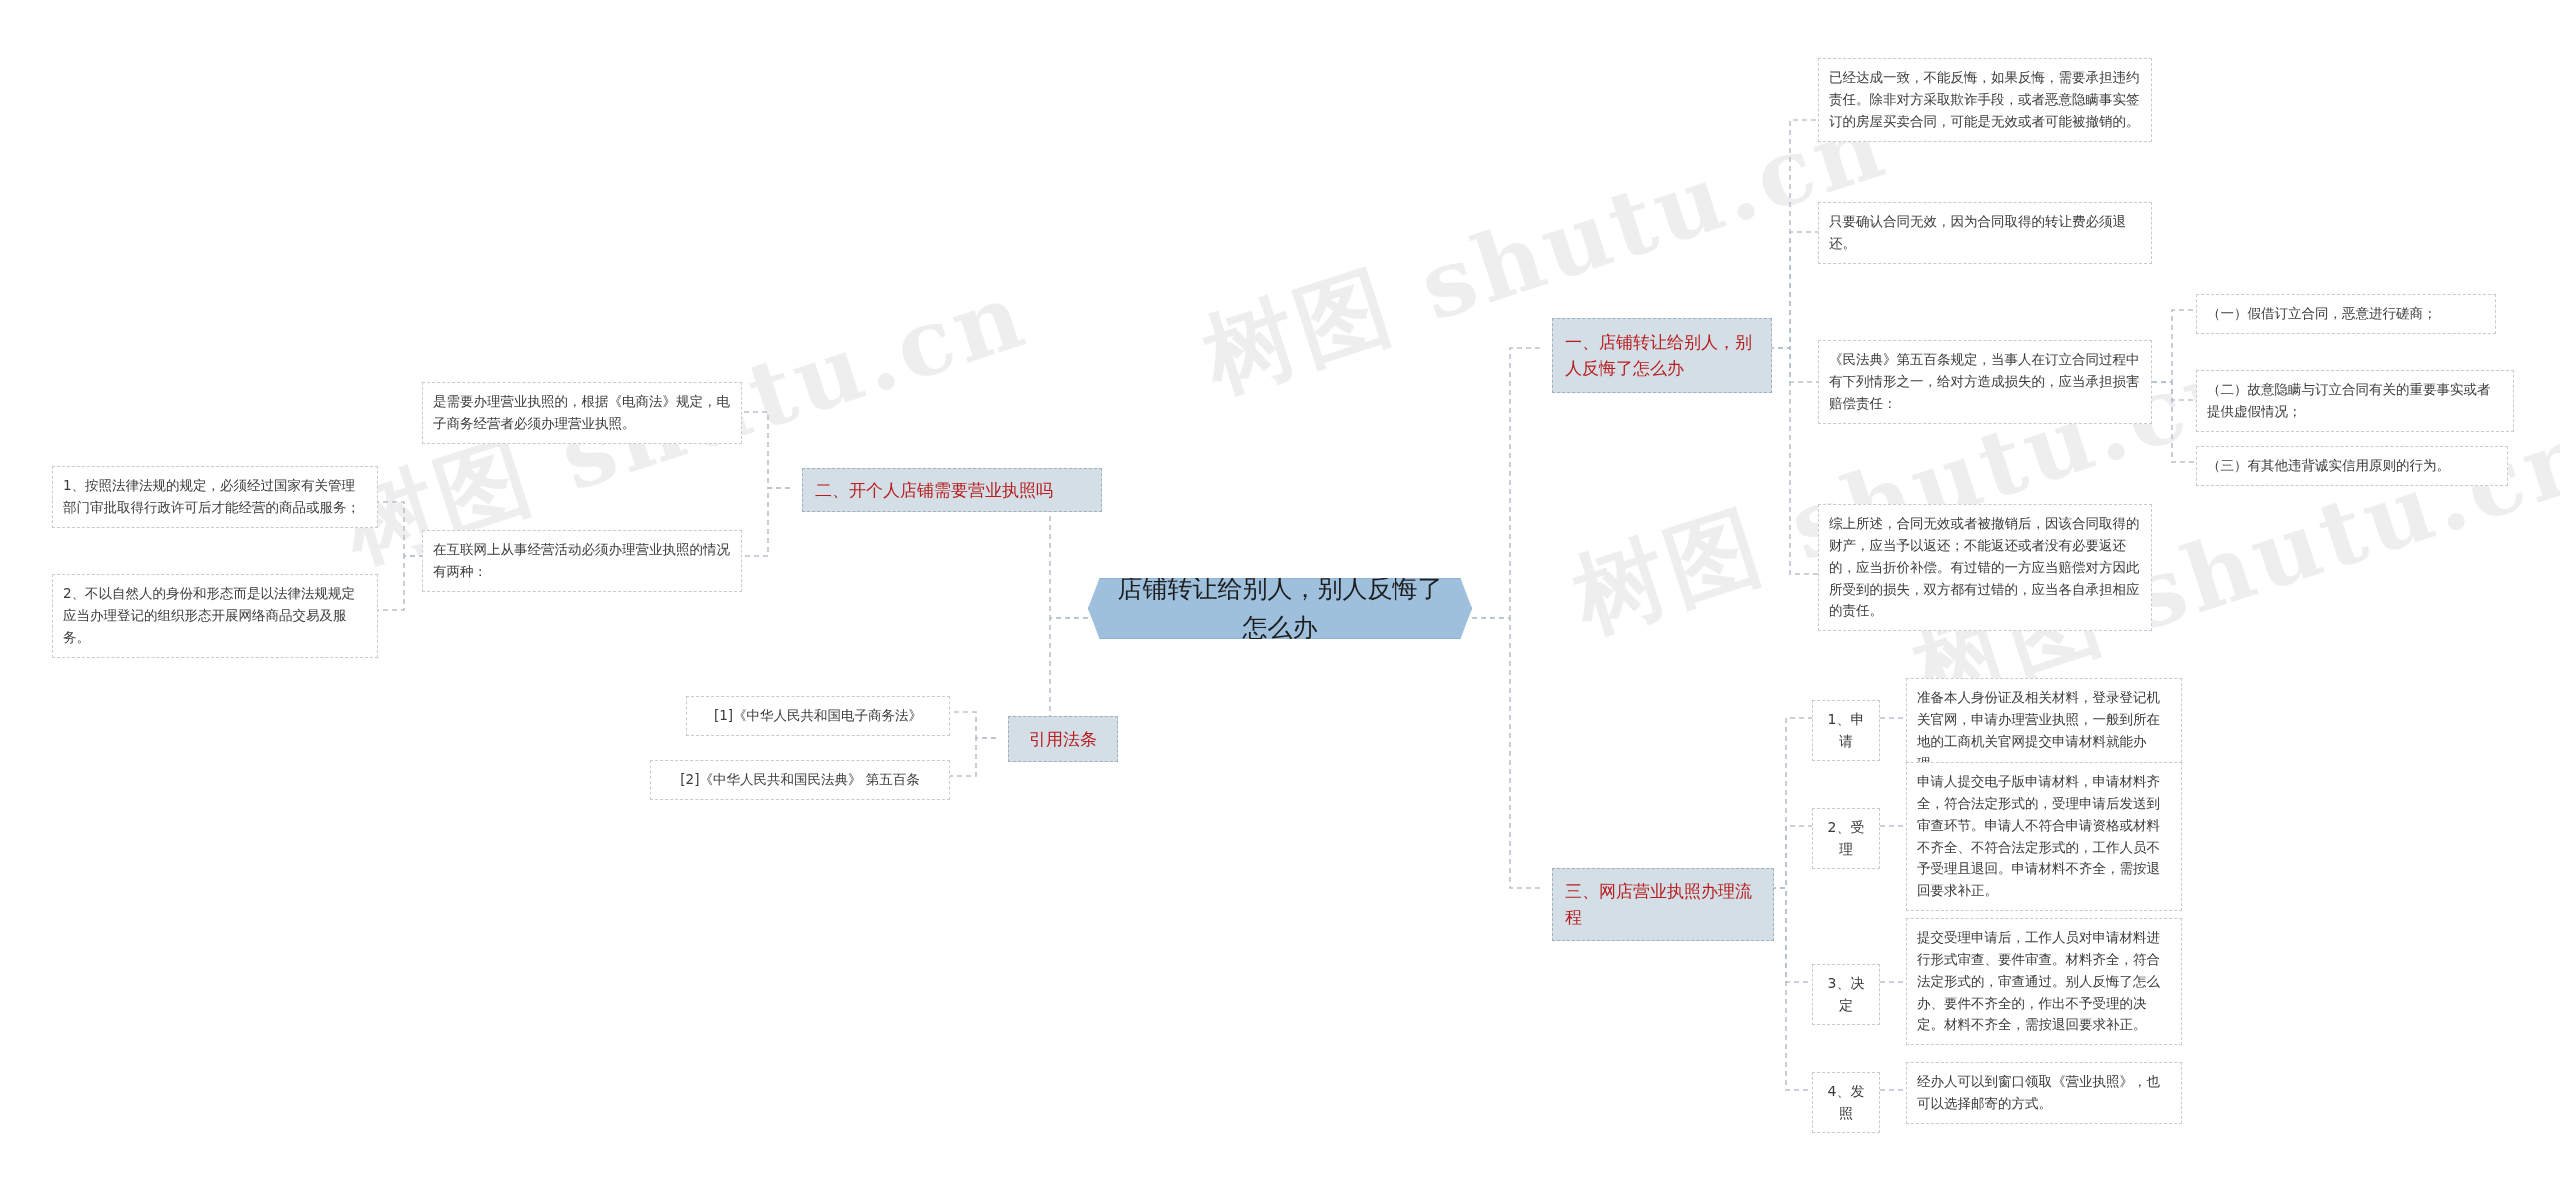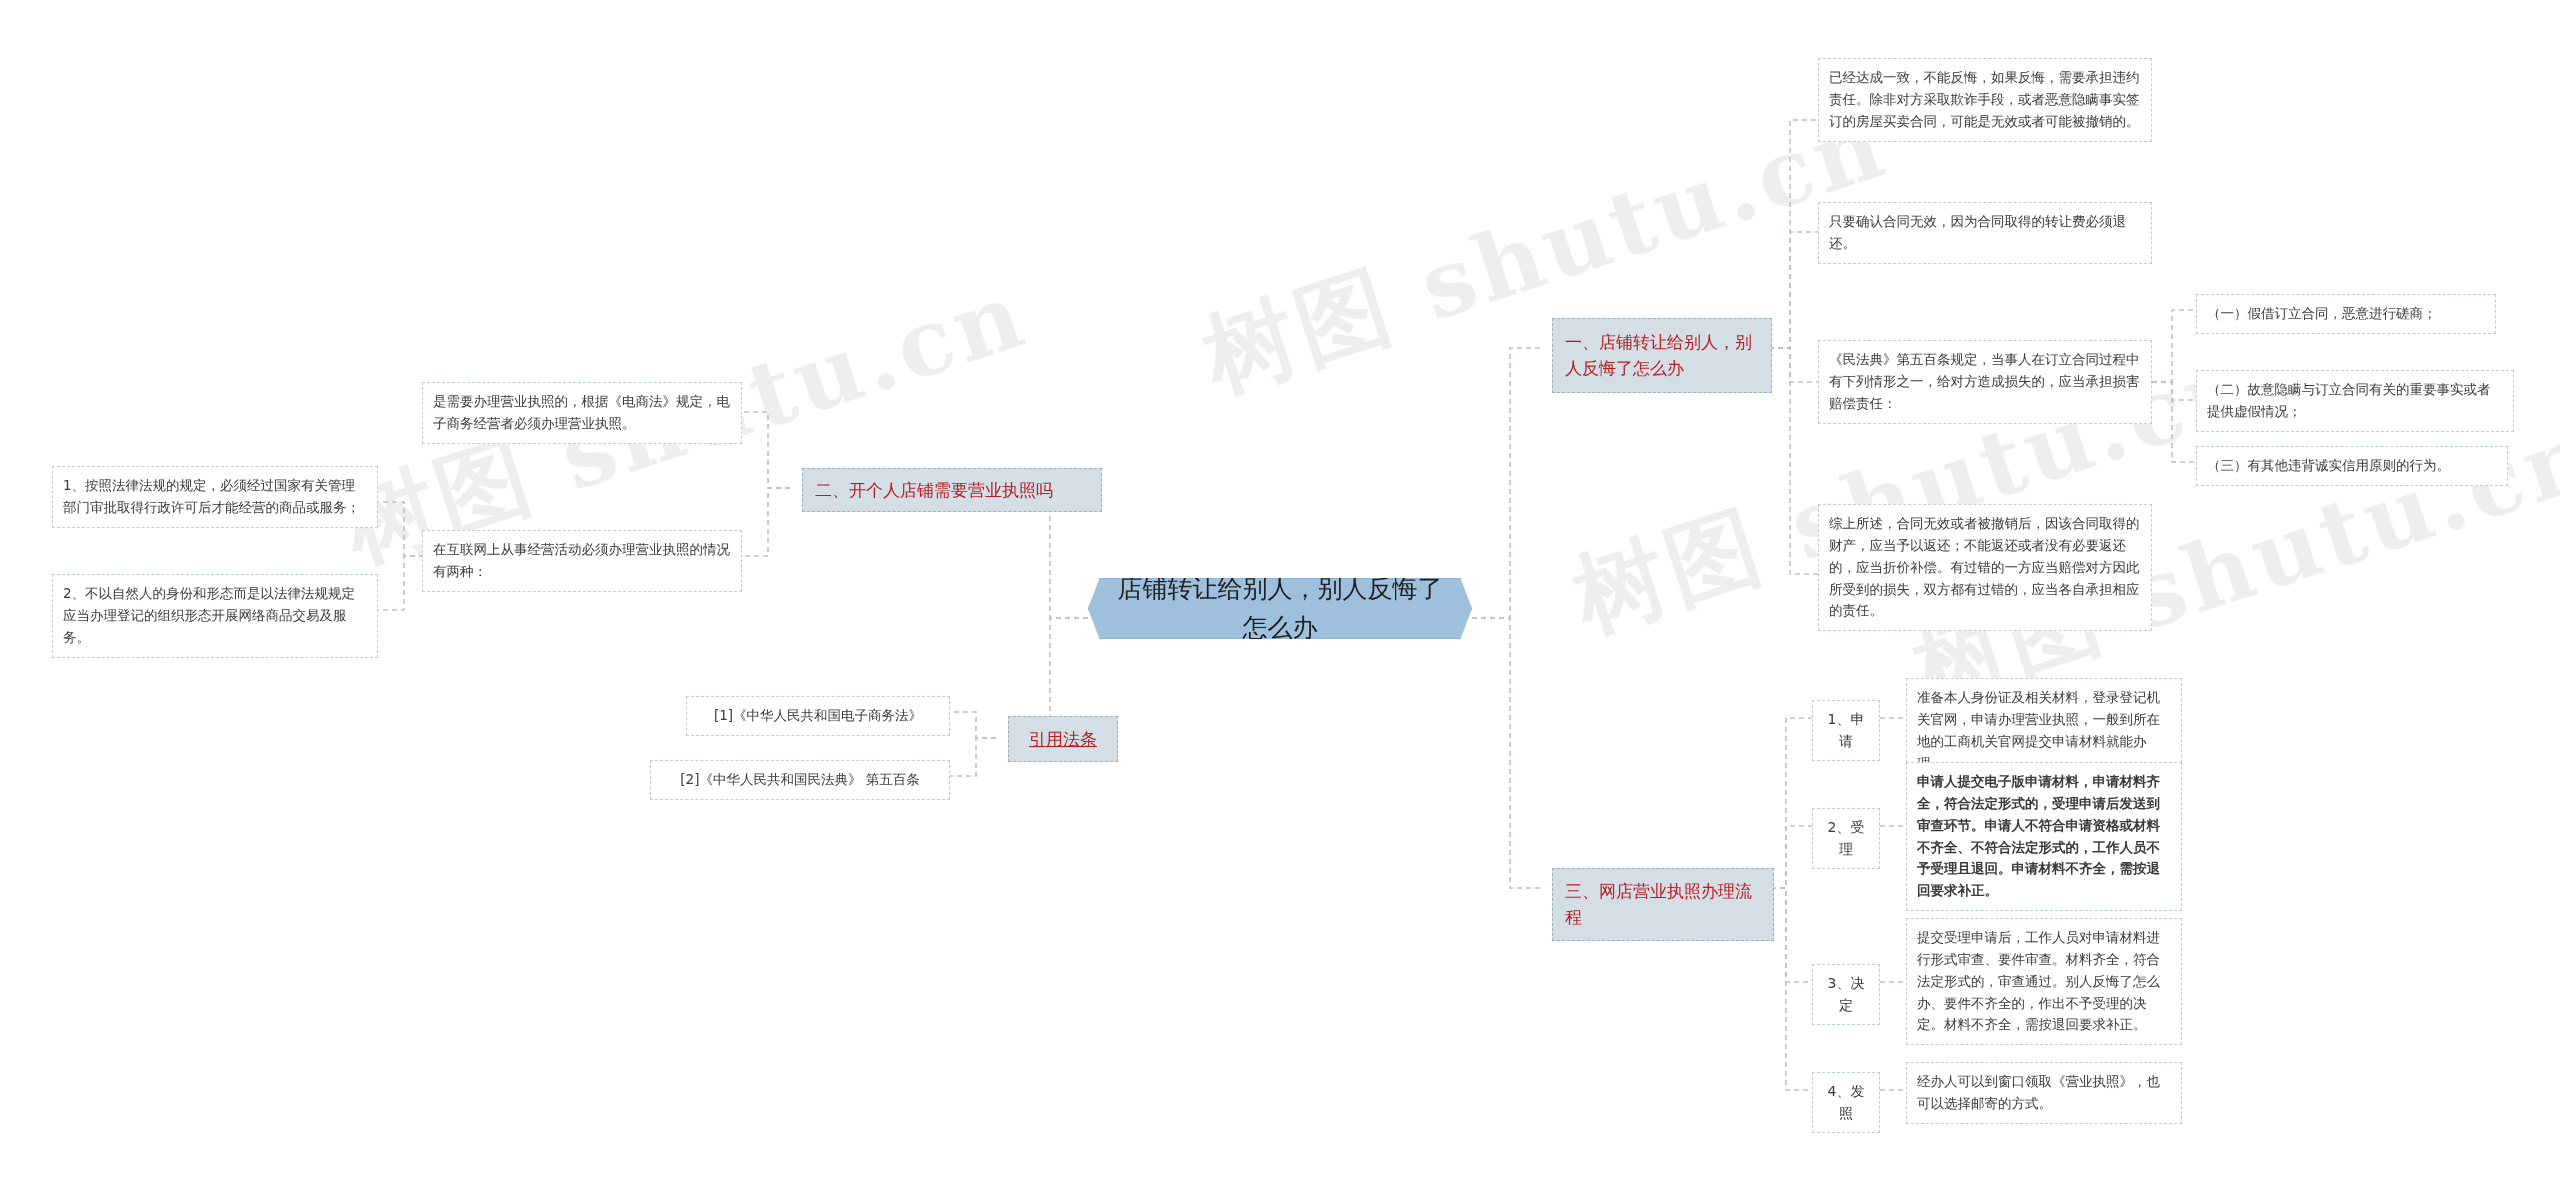--- a/index.html
+++ b/index.html
@@ -191,21 +191,21 @@
 </div>
 
 <div class="node leaf" style="left:52px; top:466px; width:326px;">
   <span>1、按照法律法规的规定，必须经过国家有关管理部门审批取得行政许可后才能经营的商品或服务；</span>
 </div>
 
 <div class="node leaf" style="left:52px; top:574px; width:326px;">
   <span>2、不以自然人的身份和形态而是以法律法规规定应当办理登记的组织形态开展网络商品交易及服务。</span>
 </div>
 
-<div class="node branch" style="left:996px; top:716px; width:110px; text-align:center; padding:9px 10px;text-decoration:underline;">
+<div class="node branch" style="left:996px; top:716px; width:110px; text-align:center; padding:9px 10px;">
   <span>引用法条</span>
 </div>
 
 <div class="node leaf center" style="left:686px; top:696px; width:264px;">
   <span>[1]《中华人民共和国电子商务法》</span>
 </div>
 
 <div class="node leaf center" style="left:650px; top:760px; width:300px;">
   <span>[2]《中华人民共和国民法典》 第五百条</span>
 </div>
@@ -217,21 +217,21 @@
 <div class="node step" style="left:1812px; top:700px; width:68px;">
   <span>1、申请</span>
 </div>
 <div class="node leaf" style="left:1906px; top:678px; width:276px;">
   <span>准备本人身份证及相关材料，登录登记机关官网，申请办理营业执照，一般到所在地的工商机关官网提交申请材料就能办理。</span>
 </div>
 
 <div class="node step" style="left:1812px; top:808px; width:68px;">
   <span>2、受理</span>
 </div>
-<div class="node leaf" style="left:1906px; top:762px; width:276px;font-weight:bold;">
+<div class="node leaf" style="left:1906px; top:762px; width:276px;">
   <span>申请人提交电子版申请材料，申请材料齐全，符合法定形式的，受理申请后发送到审查环节。申请人不符合申请资格或材料不齐全、不符合法定形式的，工作人员不予受理且退回。申请材料不齐全，需按退回要求补正。</span>
 </div>
 
 <div class="node step" style="left:1812px; top:964px; width:68px;">
   <span>3、决定</span>
 </div>
 <div class="node leaf" style="left:1906px; top:918px; width:276px;">
   <span>提交受理申请后，工作人员对申请材料进行形式审查、要件审查。材料齐全，符合法定形式的，审查通过。别人反悔了怎么办、要件不齐全的，作出不予受理的决定。材料不齐全，需按退回要求补正。</span>
 </div>
 

